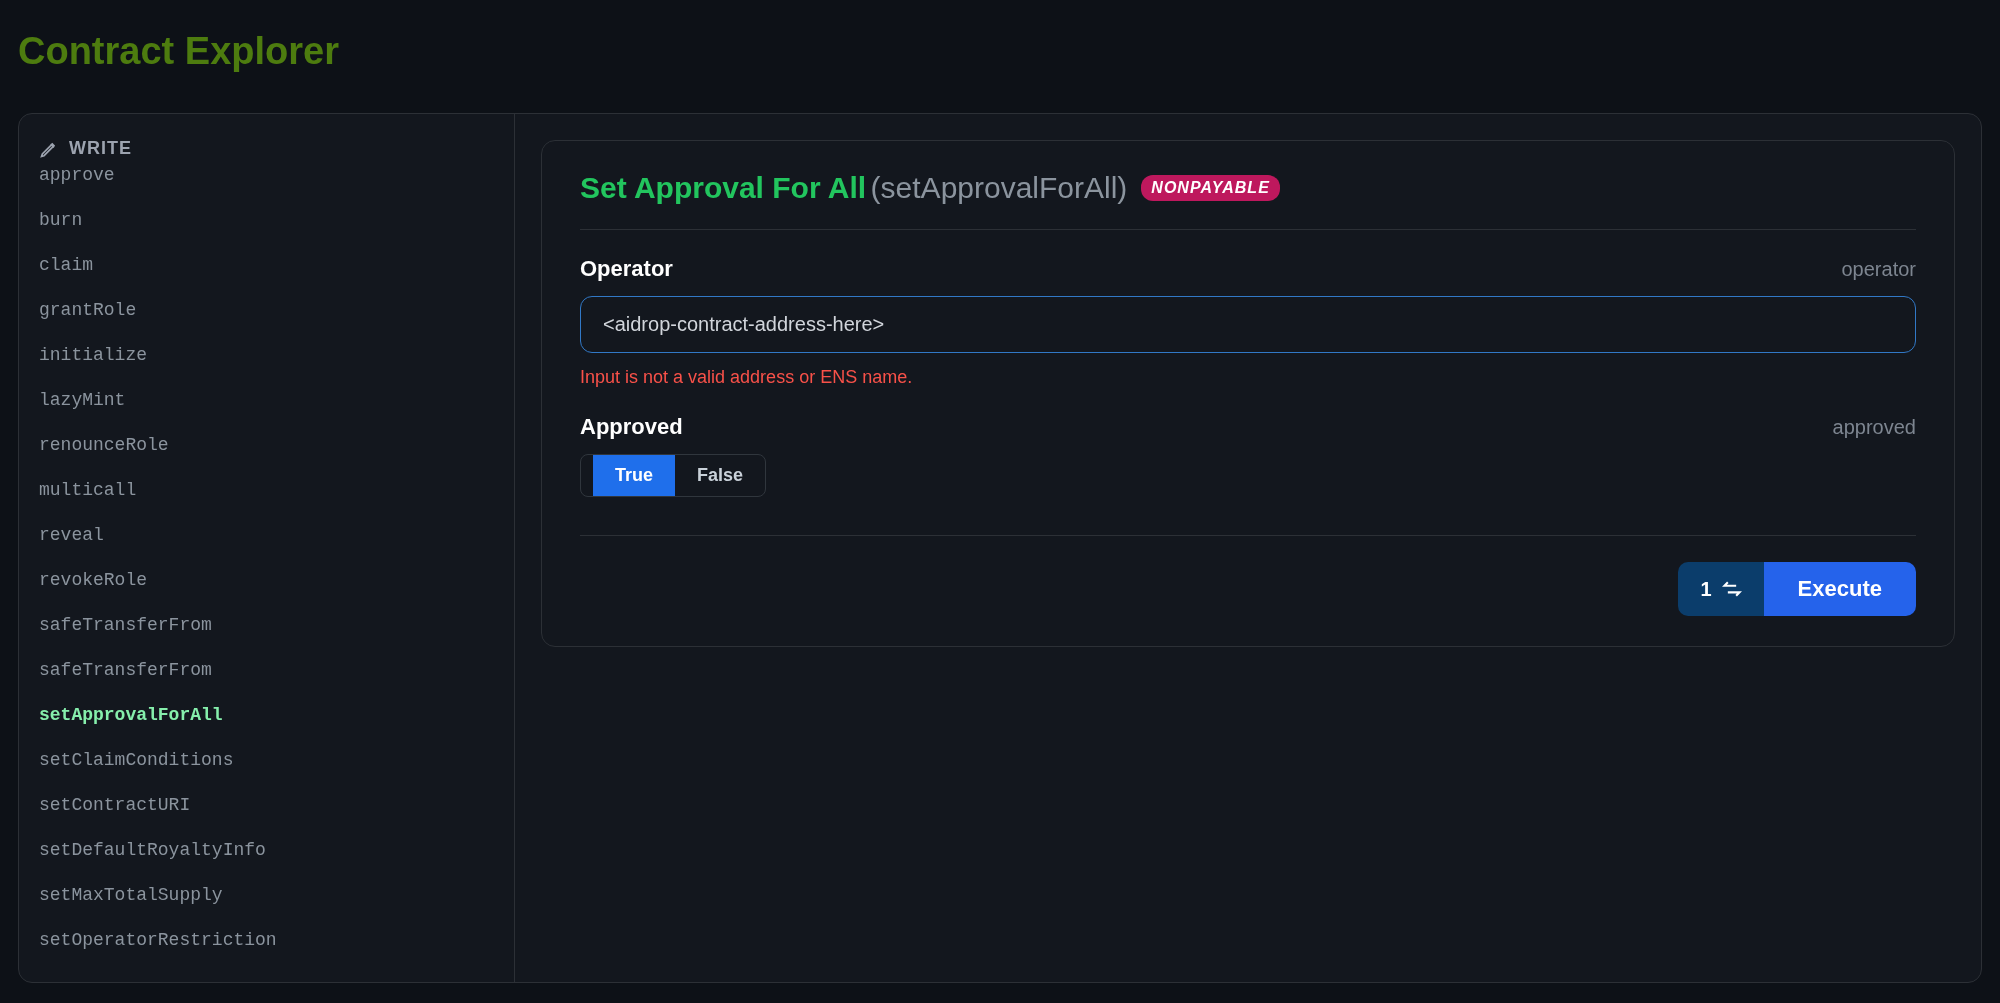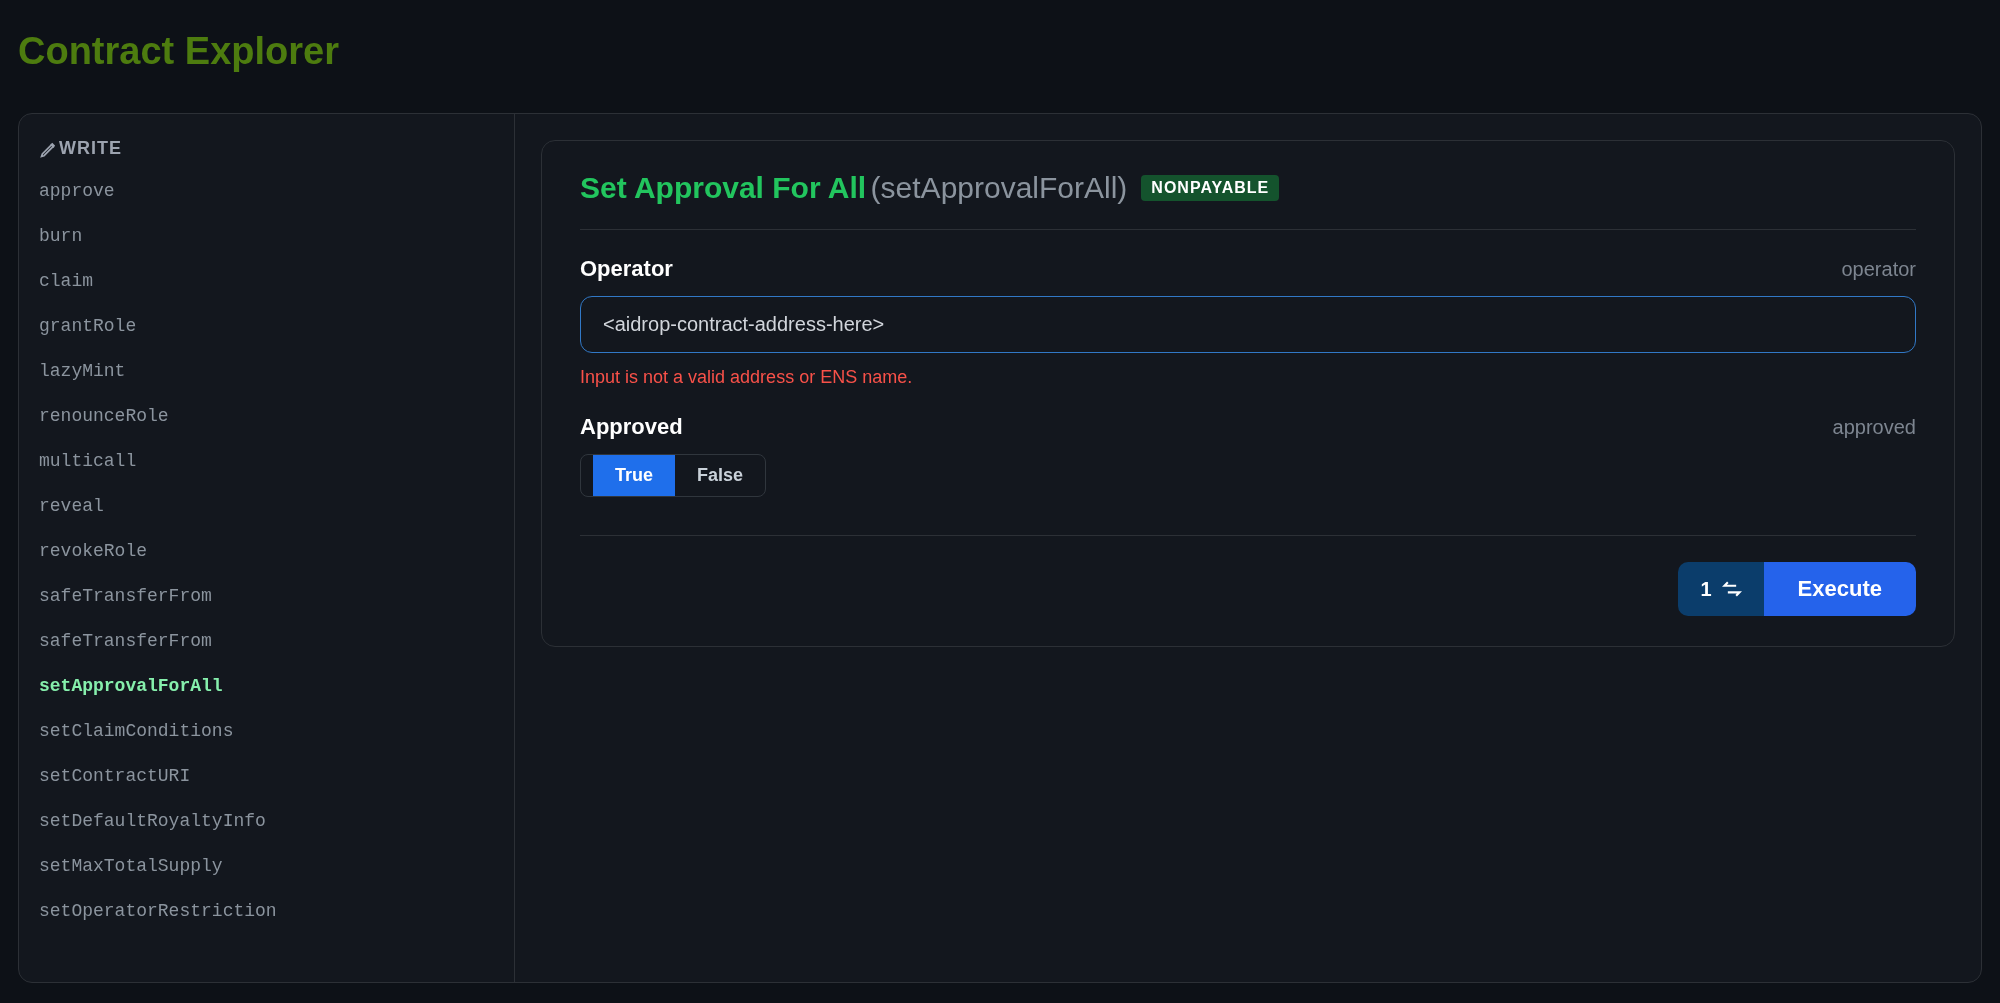--- a/index.html
+++ b/index.html
@@ -35,22 +35,22 @@
     
     .sidebar {
       width: 496px;
       border-right: 1px solid #2c3036;
       padding: 24px 20px;
     }
     
     .sidebar-header {
       display: flex;
       align-items: center;
-      gap: 0;
-      margin-bottom: 22px;
+      gap: 10px;
+      margin-bottom: 6px;
       font-size: 18px;
       font-weight: 600;
       letter-spacing: 1px;
       color: #9ca3af;
     }
     
     .pencil-icon {
       width: 20px;
       height: 20px;
       stroke: #9ca3af;
@@ -102,27 +102,28 @@
       color: #22c55e;
     }
     
     .fn-sig {
       font-size: 30px;
       font-weight: 400;
       color: #8b949e;
     }
     
     .badge {
-      background-color: #14532d;
+      background-color: #be185d;
       color: #ffffff;
       font-size: 16px;
       font-weight: 700;
       letter-spacing: 1px;
       padding: 4px 10px;
-      border-radius: 4px;
+      border-radius: 12px;
+      font-style: italic;
     }
     
     .field-group {
       padding-top: 26px;
     }
     
     .field-label-row {
       display: flex;
       justify-content: space-between;
       align-items: center;
@@ -236,20 +237,21 @@
       <svg class="pencil-icon" viewBox="0 0 24 24">
         <path d="M3 21l3-1 12-12-2-2L4 18l-1 3z M14 6l4 4"></path>
       </svg>
       <span>WRITE</span>
     </div>
     <div class="sidebar-list">
       <div class="sidebar-item">approve</div>
       <div class="sidebar-item">burn</div>
       <div class="sidebar-item">claim</div>
       <div class="sidebar-item">grantRole</div>
+      <div class="sidebar-item">initialize</div>
       <div class="sidebar-item">lazyMint</div>
       <div class="sidebar-item">renounceRole</div>
       <div class="sidebar-item">multicall</div>
       <div class="sidebar-item">reveal</div>
       <div class="sidebar-item">revokeRole</div>
       <div class="sidebar-item">safeTransferFrom</div>
       <div class="sidebar-item">safeTransferFrom</div>
       <div class="sidebar-item active">setApprovalForAll</div>
       <div class="sidebar-item">setClaimConditions</div>
       <div class="sidebar-item">setContractURI</div>

